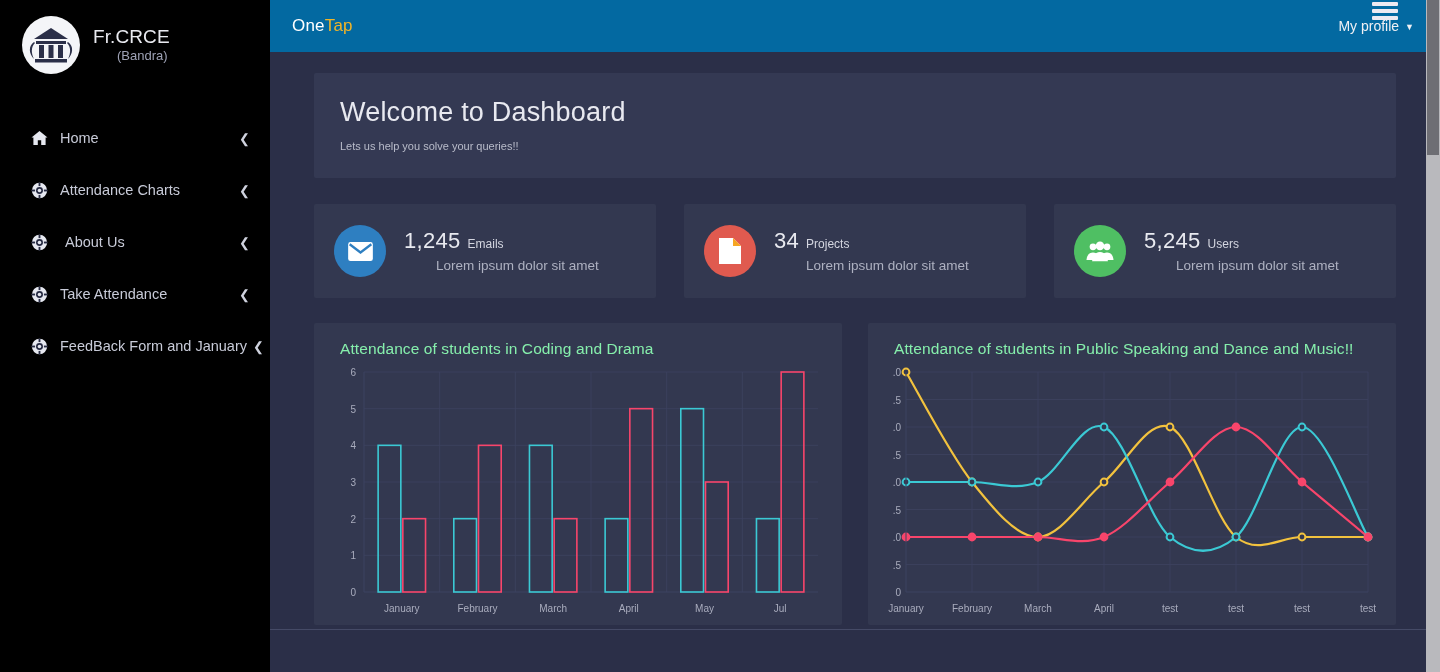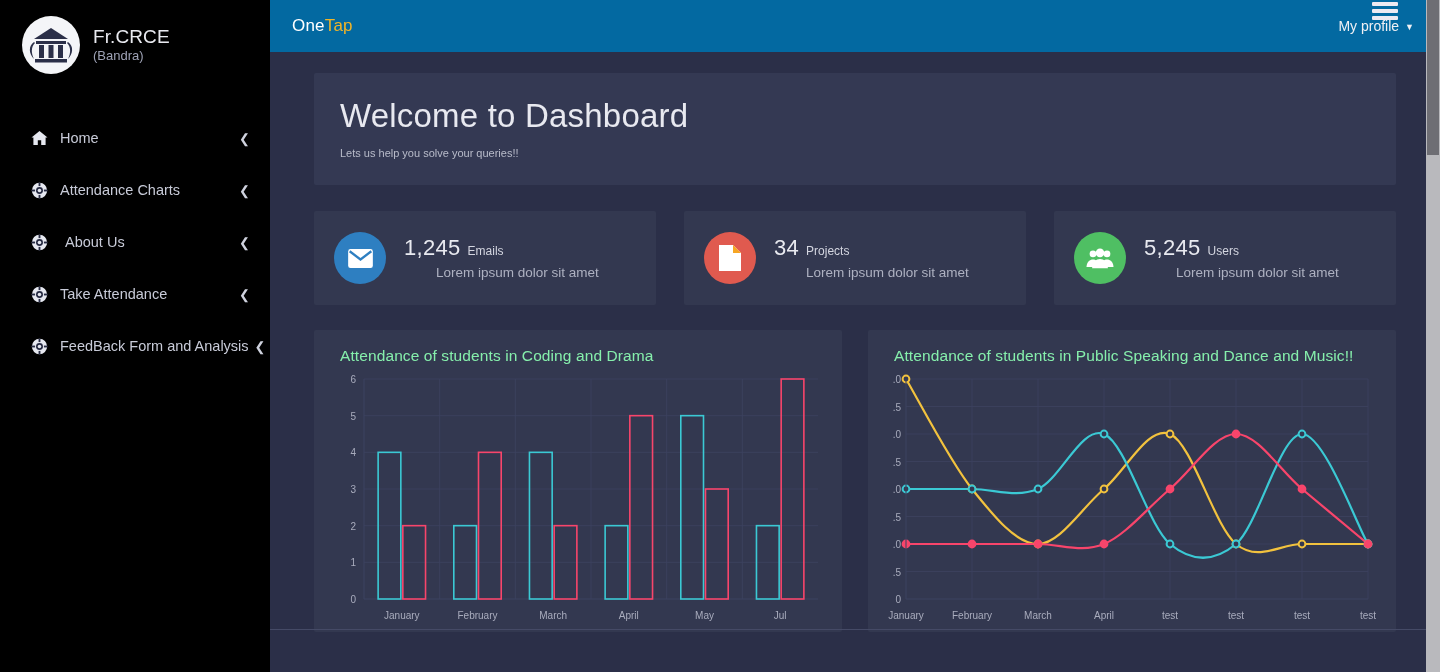--- a/index.html
+++ b/index.html
@@ -19,21 +19,21 @@
   }
   .brand { display:flex; align-items:center; padding:14px 0 0 22px; height:76px; }
   .brand-logo {
     width:58px; height:58px; border-radius:50%;
     background:#f4f5f8; flex:0 0 58px;
     position:relative; overflow:hidden;
     display:flex; align-items:center; justify-content:center;
   }
   .brand-text { margin-left:13px; line-height:1.12; }
   .brand-name { font-size:19px; color:#e9eaf0; letter-spacing:.1px; }
-  .brand-sub  { font-size:13px; color:#9ea2b5; margin-top:2px; }
+  .brand-sub  { font-size:13px; color:#9ea2b5; margin-top:2px;margin-left:24px; }
 
   .search-wrap {
     margin:33px 22px 0 22px; height:38px;
     display:flex; align-items:center; justify-content:space-between;
     position:relative;
   }
   .search-input {
     background:transparent; border:none; outline:none;
     color:#c3c6d4; font-size:14.5px;
     font-family:"Liberation Sans", sans-serif;
@@ -72,21 +72,21 @@
     width:26px; display:flex; flex-direction:column; gap:3px; cursor:pointer;
   }
   .hamburger span { display:block; height:4px; background:#eceaf2; border-radius:1px; }
 
   .content { padding:21px 44px 0 44px; }
 
   .welcome-card {
     background:#343953; border-radius:2px;
     padding:24px 26px 26px 26px;
   }
-  .welcome-title { font-size:33px; font-weight:400; color:#e8e9f0; letter-spacing:.2px; }
+  .welcome-title { font-size:27px; font-weight:400; color:#e8e9f0; letter-spacing:.2px; }
   .welcome-sub { font-size:11px; color:#b9bcca; margin-top:12px; }
 
   .stats-row { display:flex; gap:28px; margin-top:26px; }
   .stat-card {
     flex:1; background:#333850; border-radius:2px;
     height:94px; display:flex; align-items:center; padding:0 20px;
   }
   .stat-circle {
     width:52px; height:52px; border-radius:50%;
     flex:0 0 52px; display:flex; align-items:center; justify-content:center;
@@ -218,21 +218,21 @@
           <svg width="17" height="17" viewBox="0 0 20 20">
             <circle cx="10" cy="10" r="9" fill="#e6e8f0"></circle>
             <circle cx="10" cy="10" r="4.1" fill="#262a42"></circle>
             <circle cx="10" cy="10" r="2.1" fill="#e6e8f0"></circle>
             <rect x="8.9" y="0.6" width="2.2" height="4.2" fill="#262a42"></rect>
             <rect x="8.9" y="15.2" width="2.2" height="4.2" fill="#262a42"></rect>
             <rect x="0.6" y="8.9" width="4.2" height="2.2" fill="#262a42"></rect>
             <rect x="15.2" y="8.9" width="4.2" height="2.2" fill="#262a42"></rect>
           </svg>
         </span>
-        <span class="nav-label">FeedBack Form and Analysis</span>
+        <span class="nav-label">FeedBack Form and January</span>
         <span class="nav-caret">❮</span>
       </div>
 
     </nav>
   </aside>
 
   <section class="main">
 
     <header class="topbar">
       <div class="topbar-brand">

